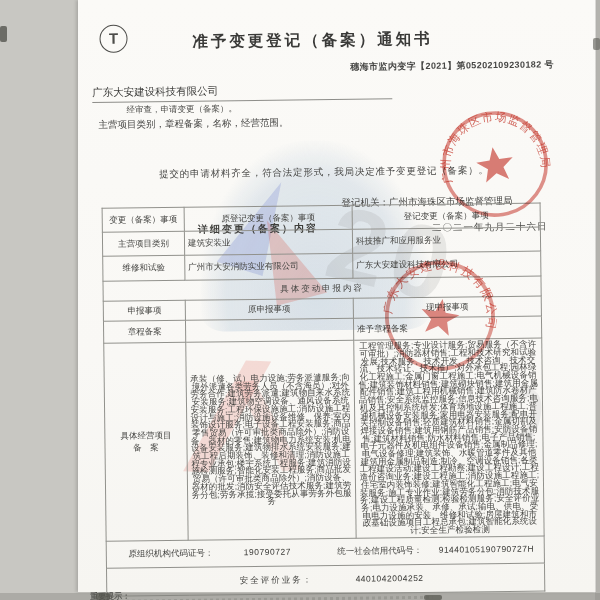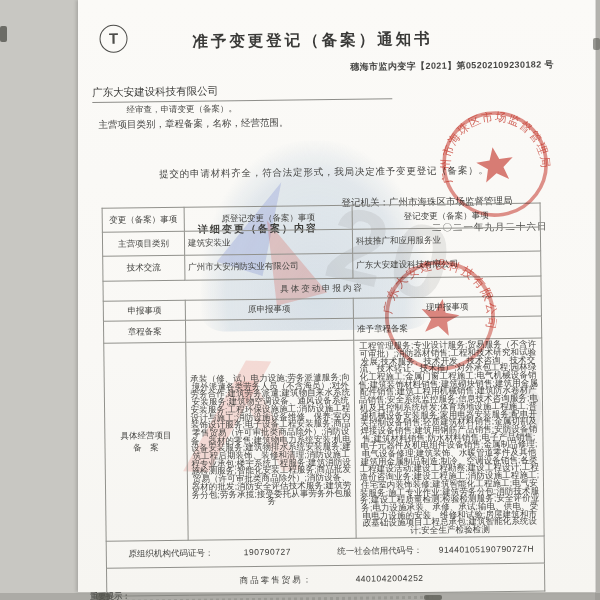--- a/index.html
+++ b/index.html
@@ -149,21 +149,21 @@
       <td>变更（备案）事项</td>
       <td>原登记变更（备案）事项</td>
       <td>登记变更（备案）事项</td>
     </tr>
     <tr style="height:24px">
       <td>主营项目类别</td>
       <td style="text-align:left">建筑安装业</td>
       <td style="text-align:left">科技推广和应用服务业</td>
     </tr>
     <tr style="height:25px">
-      <td>技术交流</td>
+      <td>维修和试验</td>
       <td style="text-align:left">广州市大安消防实业有限公司</td>
       <td style="text-align:left">广东大安建设科技有限公司</td>
     </tr>
     <tr>
       <td class="secrow" colspan="3">具体变动申报内容</td>
     </tr>
     <tr style="height:20px">
       <td>申报事项</td>
       <td>原申报事项</td>
       <td>现申报事项</td>
@@ -184,21 +184,21 @@
     <tr>
       <td class="footrow" colspan="3">
         <span style="margin-left:12px">原组织机构代码证号：</span>
         <span class="val" style="margin-left:28px">190790727</span>
         <span style="margin-left:44px">统一社会信用代码号：</span>
         <span class="val" style="margin-left:14px">91440105190790727H</span>
       </td>
     </tr>
     <tr>
       <td class="footrow" colspan="3" style="height:25px">
-        <span style="margin-left:12px;letter-spacing:2px">商品零售贸易：</span>
+        <span style="margin-left:12px;letter-spacing:2px">安全评价业务：</span>
         <span class="val" style="margin-left:40px">4401042004252</span>
       </td>
     </tr>
   </tbody>
     </table>
 
   <svg class="abs seal seal-gov" viewBox="0 0 110 110">
     <circle cx="55" cy="55" r="51" fill="none" stroke="rgba(196,57,46,0.55)" stroke-width="3.6"></circle>
     <path id="arcGov" d="M 12,74 A 46,46 0 1 1 98,74" fill="none"></path>
     <text font-size="11.5" fill="rgba(196,57,46,0.75)" letter-spacing="1">

